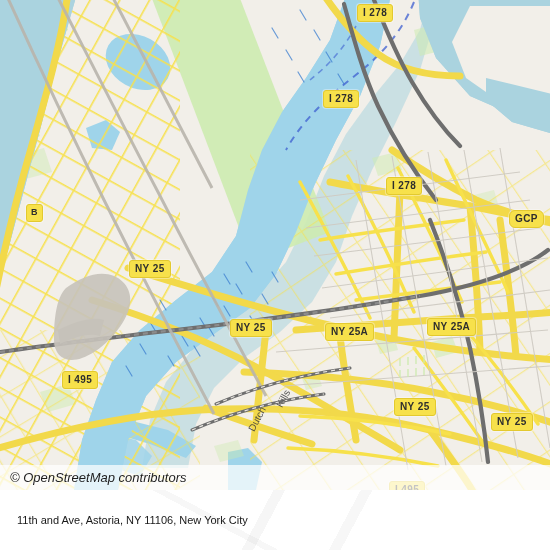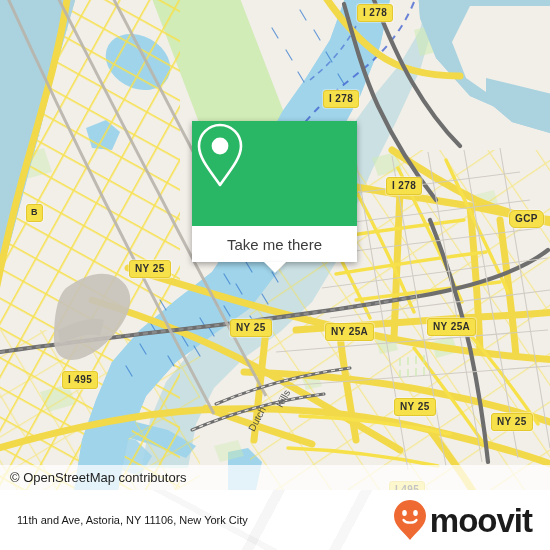--- a/index.html
+++ b/index.html
@@ -79,20 +79,21 @@
 
   
   #attribution{
     position:absolute;left:0;top:465px;width:550px;height:25px;
     background:rgba(255,255,255,.72);
     display:flex;align-items:center;
   }
   #attribution span{
     font-size:13px;color:#1d1d1d;padding-left:10px;
     font-family:"Liberation Sans", sans-serif;
+    font-style:italic;
   }
 
   
   #footer{
     position:absolute;left:0;top:490px;width:550px;height:60px;
     background:#ffffff;
     display:flex;align-items:center;justify-content:space-between;
     overflow:hidden;
   }
   #footer:before{
@@ -353,44 +354,23 @@
     <div class="shield" style="left:325px;top:323px;">NY 25A</div>
     <div class="shield" style="left:427px;top:318px;">NY 25A</div>
     <div class="shield" style="left:394px;top:398px;">NY 25</div>
     <div class="shield" style="left:491px;top:413px;">NY 25</div>
     <div class="shield" style="left:62px;top:371px;">I 495</div>
     <div class="shield" style="left:389px;top:481px;">I 495</div>
 
     <div class="watertext" style="left:274px;top:404px;transform:rotate(-62deg);transform-origin:left top;">Kills</div>
     <div class="watertext" style="left:246px;top:428px;transform:rotate(-62deg);transform-origin:left top;">Dutch</div>
 
-    <div id="card">
-      <div id="card-header">
-        <svg width="56" height="70" viewBox="0 0 56 70">
-          <path d="M28 4 C16.4 4 7 13.4 7 25 C7 38 20 52 28 64 C36 52 49 38 49 25 C49 13.4 39.6 4 28 4 Z" fill="none" stroke="#ffffff" stroke-width="2.6" stroke-linejoin="round"></path>
-          <circle cx="28" cy="25" r="8.4" fill="#ffffff"></circle>
-        </svg>
-      </div>
-      <div id="card-footer">
-        <span>Take me there</span>
-      </div>
-      <div id="card-tail"></div>
-    </div>
 
     <div id="attribution">
       <span>© OpenStreetMap contributors</span>
     </div>
   </div>
 
   <div id="footer">
     <div id="address">11th and Ave, Astoria, NY 11106, New York City</div>
-    <div id="brand">
-      <svg width="34" height="42" viewBox="0 0 34 42">
-        <path d="M17 1 C8.2 1 1 8.2 1 17 C1 27.5 12 34 17 41 C22 34 33 27.5 33 17 C33 8.2 25.8 1 17 1 Z" fill="#ef6a33"></path>
-        <ellipse cx="11.5" cy="14" rx="2.3" ry="3" fill="#ffffff"></ellipse>
-        <ellipse cx="22.5" cy="14" rx="2.3" ry="3" fill="#ffffff"></ellipse>
-        <path d="M10.5 21 C13 24.6 21 24.6 23.5 21" fill="none" stroke="#ffffff" stroke-width="2.2" stroke-linecap="round"></path>
-      </svg>
-      <div id="brand-word">moovit</div>
-    </div>
   </div>
 
 </div>
 
 </body></html>

